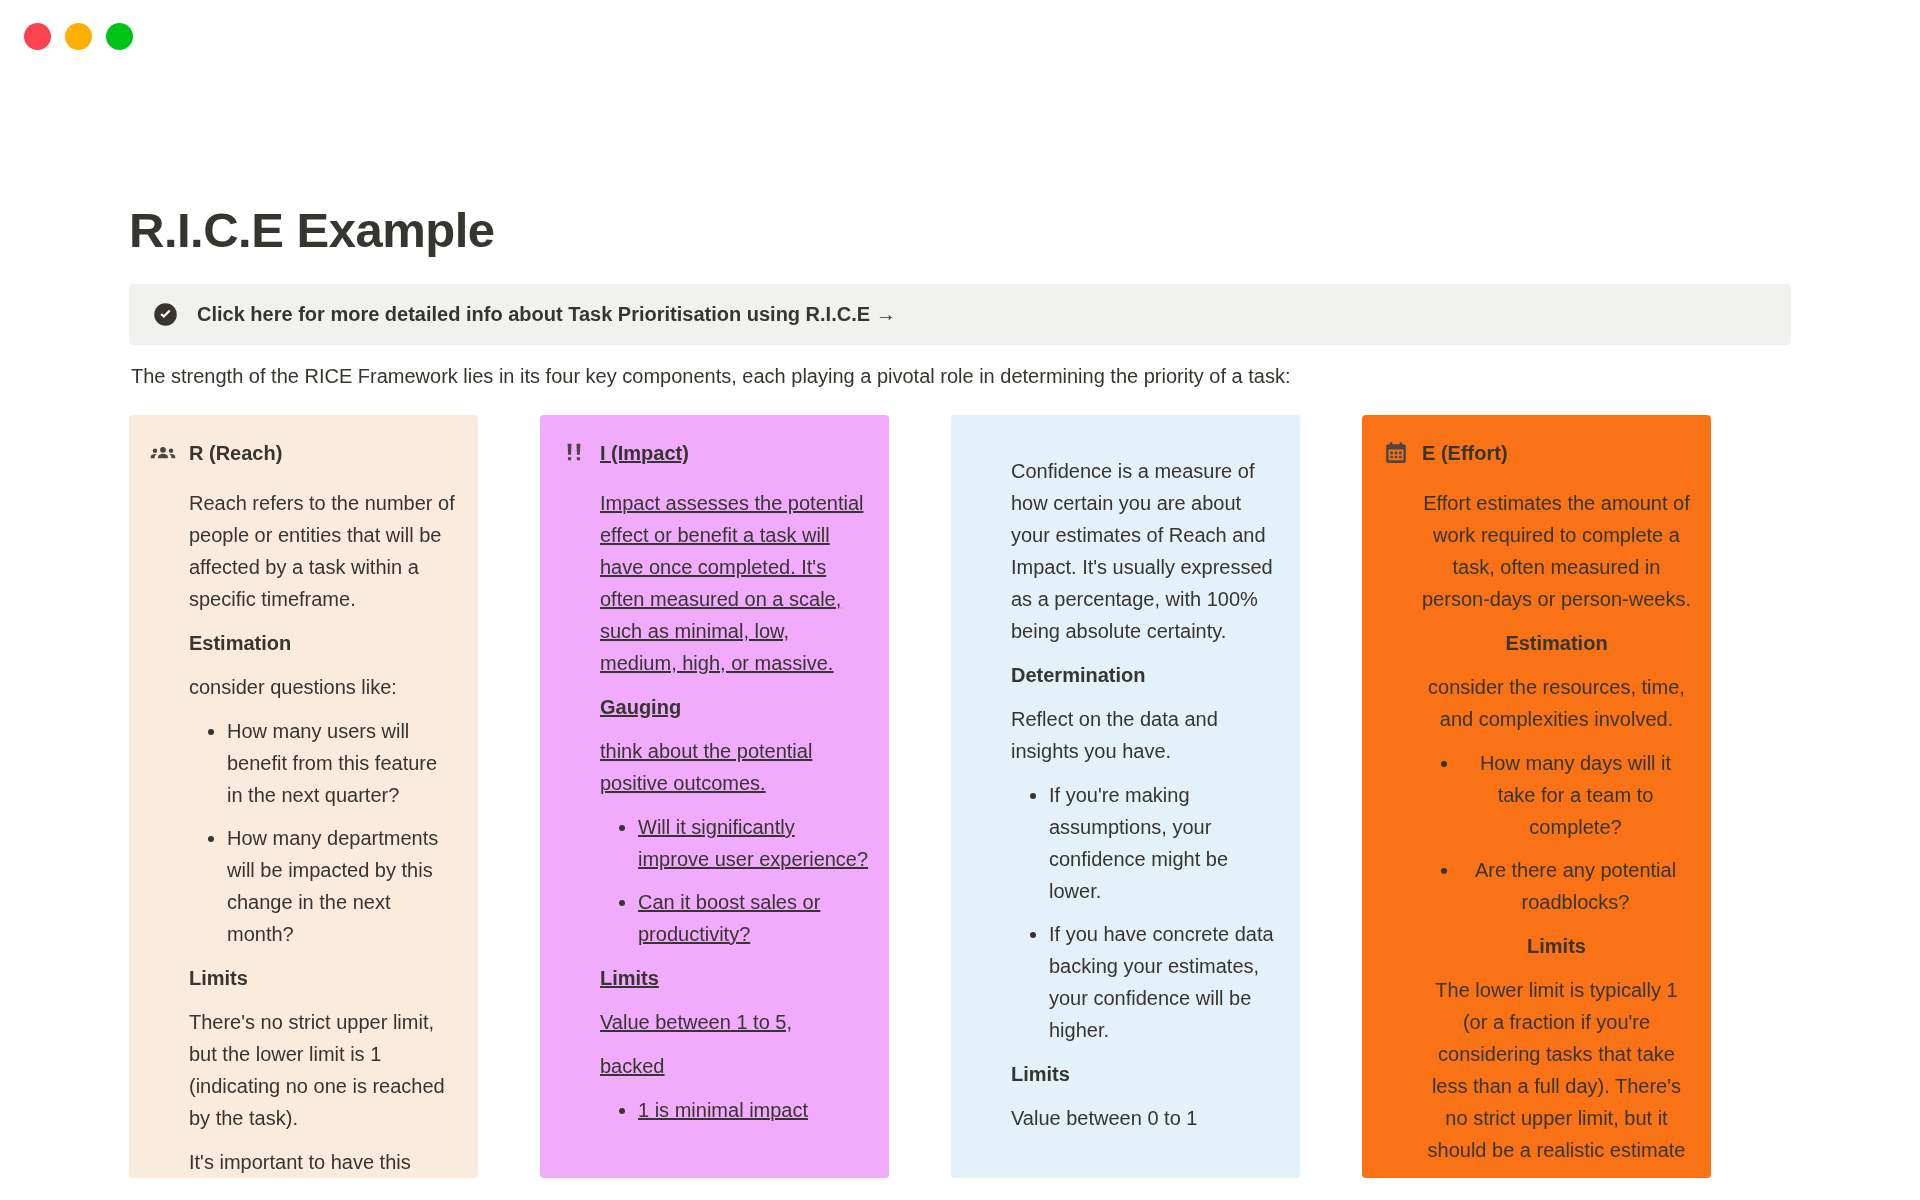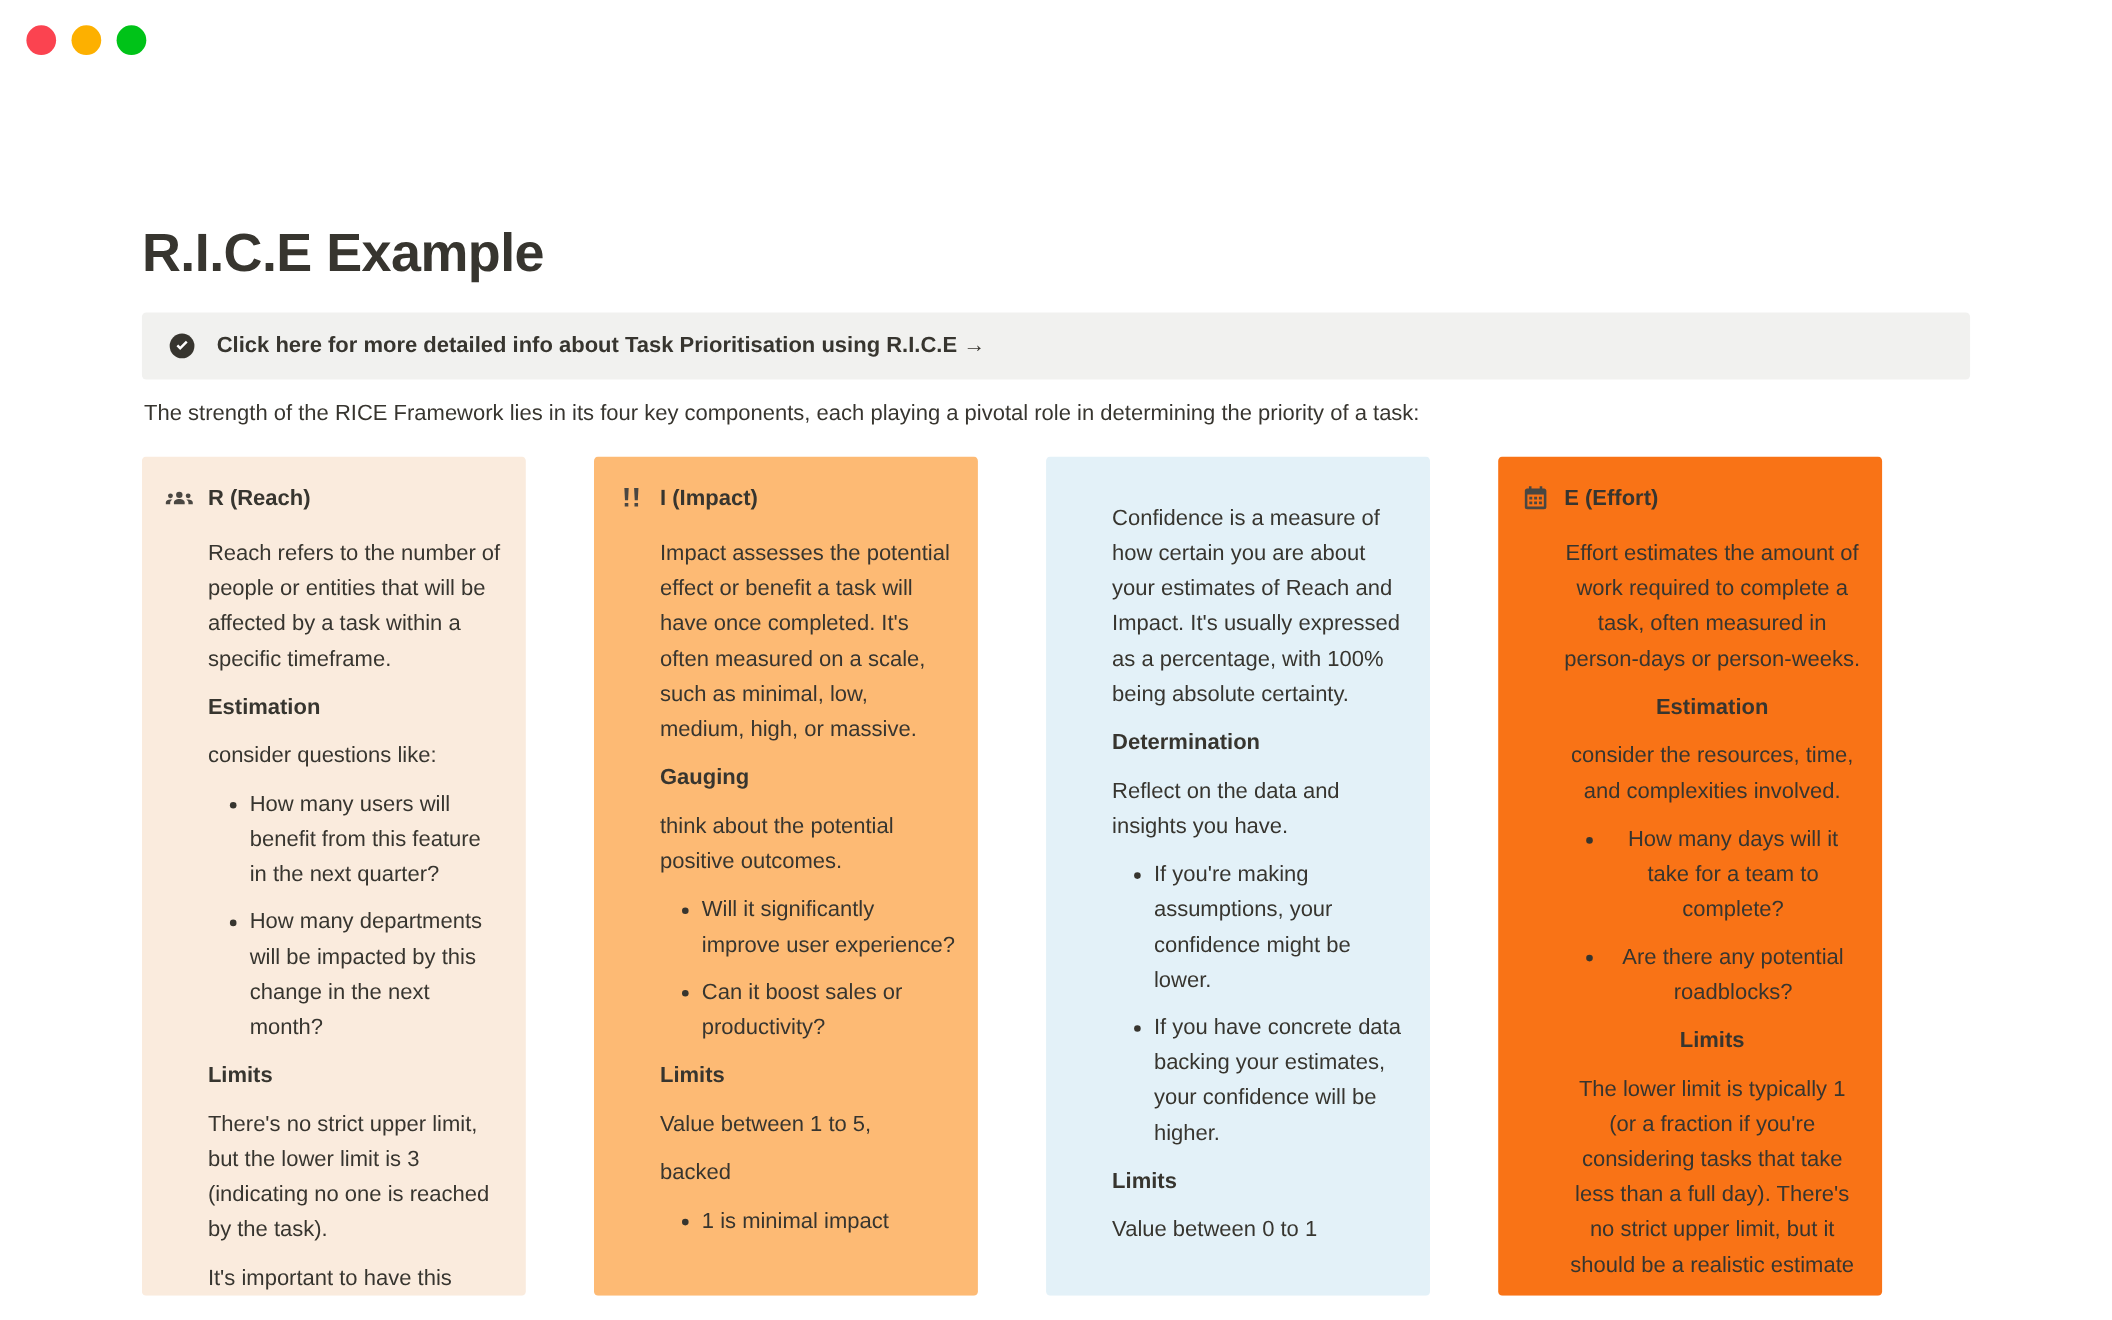--- a/index.html
+++ b/index.html
@@ -139,25 +139,25 @@
         </div>
         <div class="card-body">
           <p>Reach refers to the number of people or entities that will be affected by a task within a specific timeframe.</p>
           <h4>Estimation</h4>
           <p>consider questions like:</p>
           <ul>
             <li>How many users will benefit from this feature in the next quarter?</li>
             <li>How many departments will be impacted by this change in the next month?</li>
           </ul>
           <h4>Limits</h4>
-          <p>There's no strict upper limit, but the lower limit is 3 (indicating no one is reached by the task).</p>
+          <p>There's no strict upper limit, but the lower limit is 1 (indicating no one is reached by the task).</p>
           <p>It's important to have this number backed up by data</p>
         </div>
       </section>
-      <section class="card" style="background: #fdba74;">
+      <section class="card" style="background: #f0abfc; text-decoration: underline;">
         <div class="card-head">
           <span class="card-icon">
             <svg viewBox="0 0 24 24">
               <path d="M6.5 4h3.4l-.5 9.6H7L6.5 4zm.3 11.6h2.8v2.7H6.8v-2.7zM14.1 4h3.4l-.5 9.6H14.6L14.1 4zm.3 11.6h2.8v2.7h-2.8v-2.7z"></path>
             </svg>
           </span>
           <span class="card-title">I (Impact)</span>
         </div>
         <div class="card-body">
           <p>Impact assesses the potential effect or benefit a task will have once completed. It's often measured on a scale, such as minimal, low, medium, high, or massive.</p>

